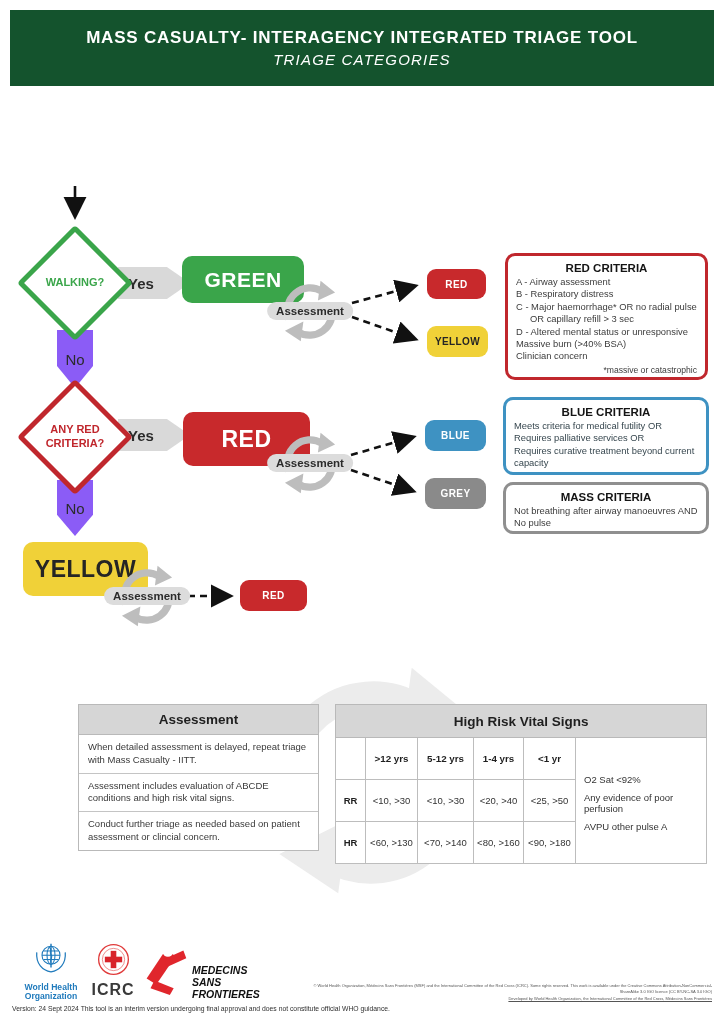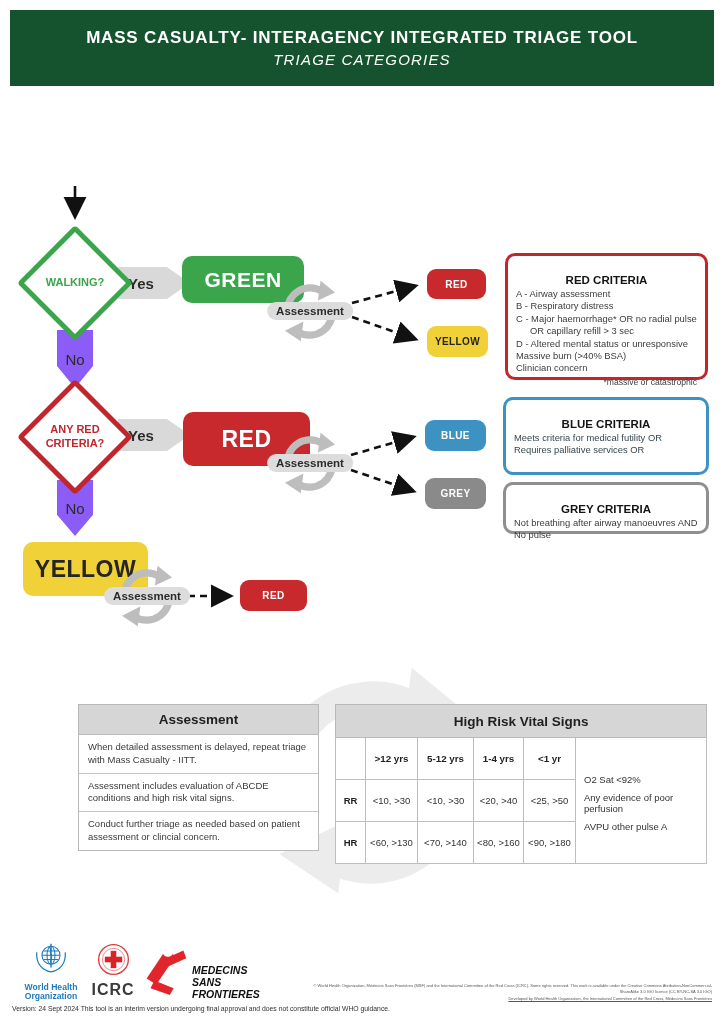--- a/index.html
+++ b/index.html
@@ -83,21 +83,21 @@
   .a3 { left:114px; top:563px; }
 
   
   .crit {
     position:absolute; background:#fff; border-radius:10px;
     padding:6px 8px; box-sizing:border-box; z-index:2;
   }
   .crit.red  { left:505px; top:253px; width:203px; height:127px; border:3.5px solid #c0272d; }
   .crit.blue { left:503px; top:397px; width:206px; height:78px;  border:3.5px solid #3e92c2; }
   .crit.grey { left:503px; top:482px; width:206px; height:52px;  border:3.5px solid #8f8f8f; }
-  .crit-title { text-align:center; font-weight:bold; font-size:11.5px; color:#141414; margin-bottom:2px;margin-top:12px; }
+  .crit-title { text-align:center; font-weight:bold; font-size:11.5px; color:#141414; margin-bottom:2px; }
   .crit-line  { font-size:9.4px; color:#3c3c3c; line-height:1.32; }
   .crit.blue .crit-line { color:#37474f; }
   .crit-line.indent { padding-left:14px; }
   .crit-foot { text-align:right; font-size:8.6px; color:#3c3c3c; margin-top:2px; }
 
   
   .connectors { position:absolute; inset:0; z-index:2; pointer-events:none; }
   .watermark { position:absolute; left:250px; top:658px; width:245px; height:245px; z-index:0; }
 
   
@@ -260,24 +260,25 @@
     <span>BLUE</span>
   </div>
   <div class="chip c-grey">
     <span>GREY</span>
   </div>
 
   <div class="crit blue">
     <div class="crit-title">BLUE CRITERIA</div>
     <div class="crit-line">Meets criteria for medical futility OR</div>
     <div class="crit-line">Requires palliative services OR</div>
+    <div class="crit-line">Requires curative treatment beyond current capacity</div>
   </div>
 
   <div class="crit grey">
-    <div class="crit-title">GREY CRITERIA</div>
+    <div class="crit-title">MASS CRITERIA</div>
     <div class="crit-line">Not breathing after airway manoeuvres AND</div>
     <div class="crit-line">No pulse</div>
   </div>
 
   <div class="box big-yellow">
     <span>YELLOW</span>
   </div>
 
   <div class="assess a3">
     <svg viewBox="0 0 100 100">

